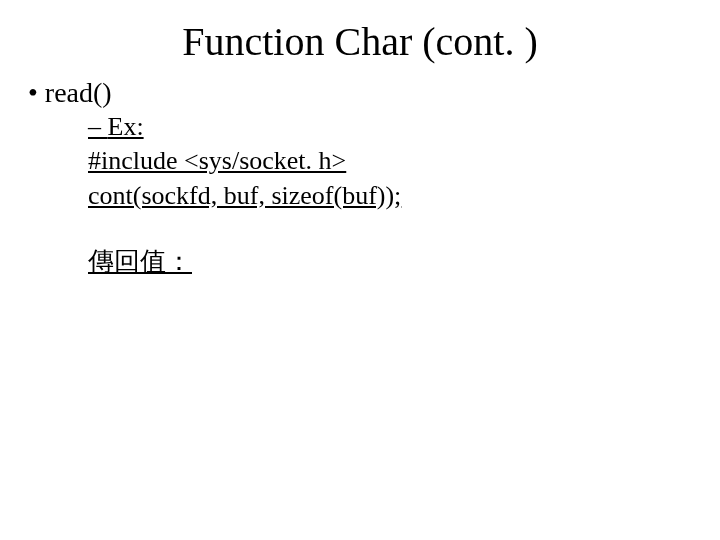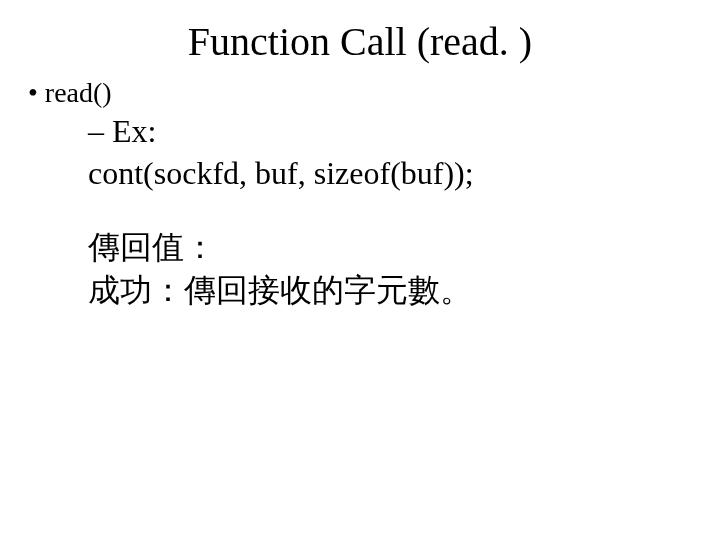--- a/index.html
+++ b/index.html
@@ -32,40 +32,41 @@
   }
   .bullet-l1 {
     padding-left: 0px;
     font-family: Liberation Serif, serif;
   }
   .bullet-l1::before {
     content: "• ";
   }
   .sub {
     padding-left: 60px;
-    font-size: 32px;
+    font-size: 26px;
     line-height: 1.32;
+    text-decoration: underline;
   }
   .dash::before {
     content: "– ";
   }
   .block2 {
     margin-top: 32px;
   }
 </style>
 </head>
 <body>
 
 <div class="slide">
 
-  <div class="title">Function Call (read. )</div>
+  <div class="title">Function Char (cont. )</div>
 
   <div class="body">
     <div class="bullet-l1">read()</div>
 
     <div class="sub dash">Ex:</div>
+    <div class="sub">#include &lt;sys/socket. h&gt;</div>
     <div class="sub">cont(sockfd, buf, sizeof(buf));</div>
 
     <div class="sub block2">傳回值：</div>
-    <div class="sub">成功：傳回接收的字元數。</div>
   </div>
 
 </div>
 
 </body></html>

